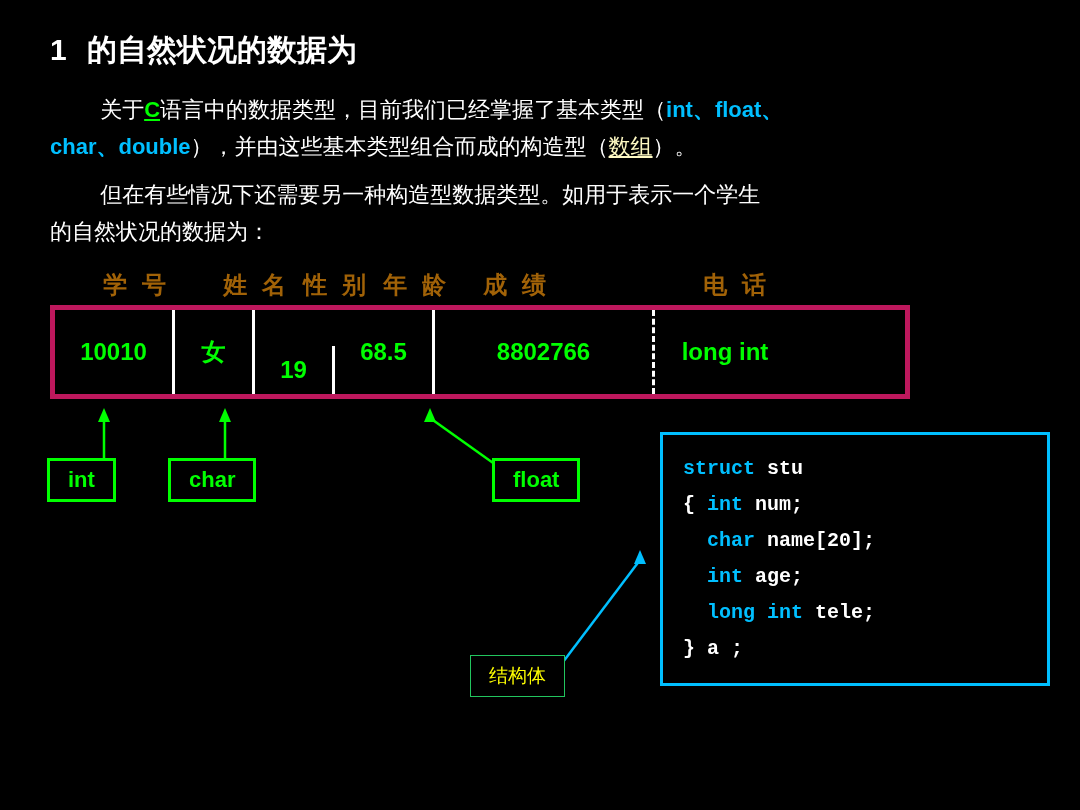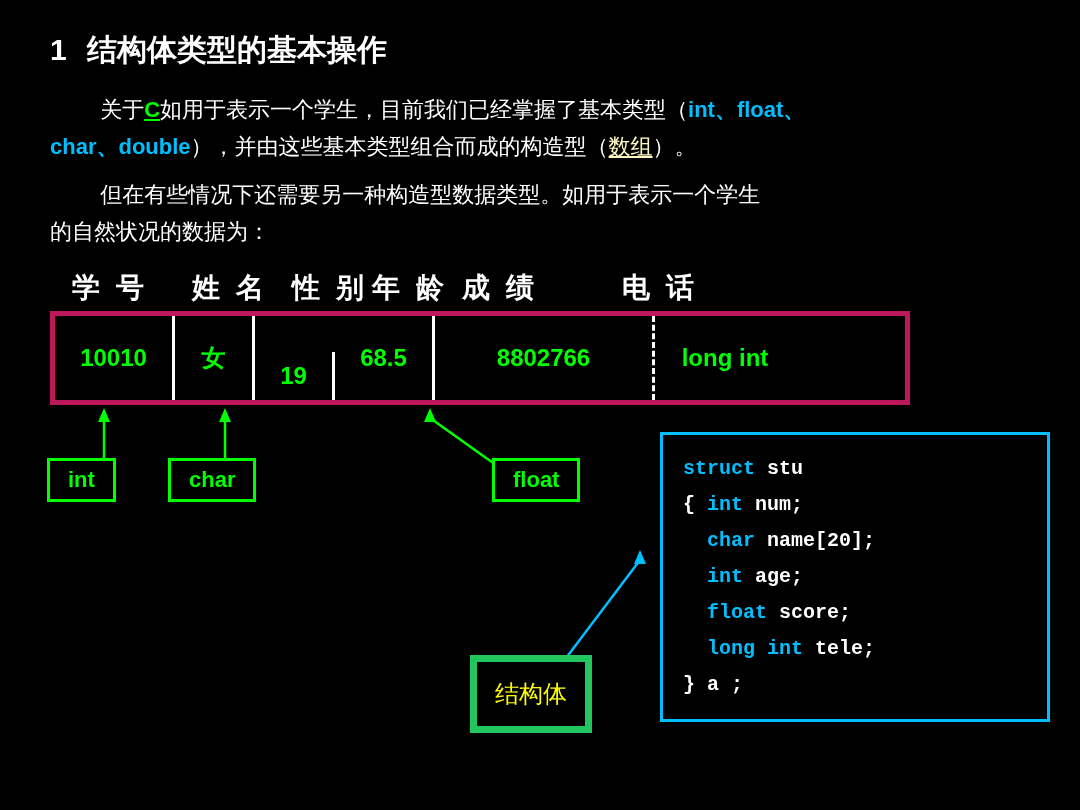--- a/index.html
+++ b/index.html
@@ -39,24 +39,24 @@
     .highlight-array { color: #fef9c3; text-decoration: underline; }
 
     .table-headers {
       display: flex;
       align-items: center;
       margin-bottom: 4px;
       padding-left: 0px;
     }
 
     .th {
-      font-size: 28px;
-      color: #ffffff;
-      font-weight: bold;
-      text-align: center;
+      font-size: 24px;
+      color: #a16207;
+      font-weight: bold;
+      text-align: right;
       letter-spacing: 4px;
     }
 
     .data-table {
       display: flex;
       border: 5px solid #be185d;
       width: 860px;
     }
 
     .data-cell {
@@ -113,41 +113,41 @@
       font-weight: bold;
     }
 
     .code-kw { color: #00bfff; font-weight: bold; }
 
     
     .struct-label {
       position: absolute;
       left: 470px;
       top: 655px;
-      border: 7px solid #22c55e;
-      padding: 16px 18px;
-      font-size: 24px;
+      border: 1px solid #22c55e;
+      padding: 7px 18px;
+      font-size: 19px;
       color: #ffff00;
       background: #000;
     }
 
   </style>
 </head>
 <body>
 
 <div class="slide">
 
   <div class="title">
     <span>1</span>
-    <span style="margin-left:12px;">结构体类型的基本操作</span>
+    <span style="margin-left:12px;">的自然状况的数据为</span>
   </div>
 
   <div class="paragraph">
     <span style="display:inline-block; width:44px;"></span>
-    <span>关于</span><span class="highlight-c">C</span><span>如用于表示一个学生，目前我们已经掌握了基本类型（</span><span class="highlight-type">int、float、</span><br>
+    <span>关于</span><span class="highlight-c">C</span><span>语言中的数据类型，目前我们已经掌握了基本类型（</span><span class="highlight-type">int、float、</span><br>
     <span class="highlight-type">char、double</span><span>），并由这些基本类型组合而成的构造型（</span><span class="highlight-array">数组</span><span>）。</span>
   </div>
 
   <div class="paragraph">
     <span style="display:inline-block; width:44px;"></span>
     <span>但在有些情况下还需要另一种构造型数据类型。如用于表示一个学生</span><br>
     <span>的自然状况的数据为：</span>
   </div>
 
   <div class="table-headers" style="margin-top:18px; width:860px; display:flex;">
@@ -212,23 +212,20 @@
     <div class="code-line">
       <span>{ </span><span class="code-kw">int</span><span> num;</span>
     </div>
     <div class="code-line">
       <span style="display:inline-block;width:24px;"></span><span class="code-kw">char</span><span> name[20];</span>
     </div>
     <div class="code-line">
       <span style="display:inline-block;width:24px;"></span><span class="code-kw">int</span><span> age;</span>
     </div>
     <div class="code-line">
-      <span style="display:inline-block;width:24px;"></span><span class="code-kw">float</span><span> score;</span>
-    </div>
-    <div class="code-line">
       <span style="display:inline-block;width:24px;"></span><span class="code-kw">long int</span><span> tele;</span>
     </div>
     <div class="code-line">
       <span>} a ;</span>
     </div>
   </div>
 
 </div>
 
 </body></html>

